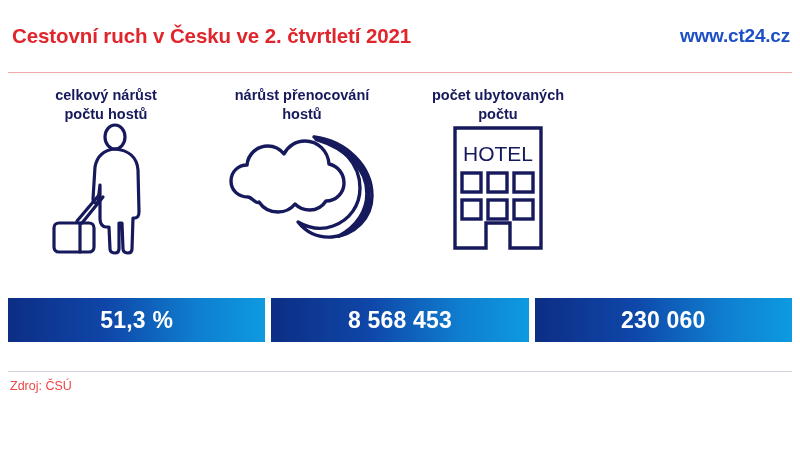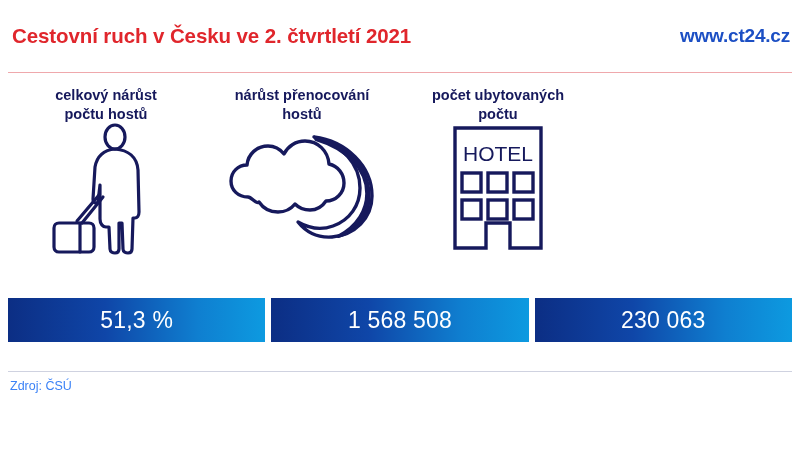--- a/index.html
+++ b/index.html
@@ -108,40 +108,40 @@
     flex: 1 1 0;
     height: 44px;
     display: flex;
     align-items: center;
     justify-content: center;
     background: linear-gradient(to right, #0c2e84 0%, #0f46a8 38%, #0f7fd0 74%, #0d9ae0 100%);
   }
   .bar-value {
     color: #ffffff;
     font-size: 23px;
-    font-weight: normal;
+    font-weight: bold;
     letter-spacing: 0.2px;
     white-space: nowrap;
   }
 
   
   .rule-bottom {
     position: absolute;
     left: 8px;
     top: 371px;
     width: 784px;
     height: 1px;
     background: #cfd2e0;
   }
   .source {
     position: absolute;
     left: 10px;
     top: 379px;
     font-size: 12.5px;
-    color: #3b82f6;
+    color: #ef4444;
     white-space: nowrap;
   }
 </style>
 </head>
 <body>
 
 <div id="infographic">
 
   <div class="header">
     <div class="title">Cestovní ruch v Česku ve 2. čtvrtletí 2021</div>
@@ -221,23 +221,23 @@
     </div>
 
 
   </div>
 
   <div class="bars">
     <div class="bar">
       <span class="bar-value">51,3 %</span>
     </div>
     <div class="bar">
-      <span class="bar-value">1 568 508</span>
+      <span class="bar-value">8 568 453</span>
     </div>
     <div class="bar">
-      <span class="bar-value">230 063</span>
+      <span class="bar-value">230 060</span>
     </div>
   </div>
 
   <div class="rule-bottom"></div>
   <div class="source">Zdroj: ČSÚ</div>
 
 </div>
 
 </body></html>

